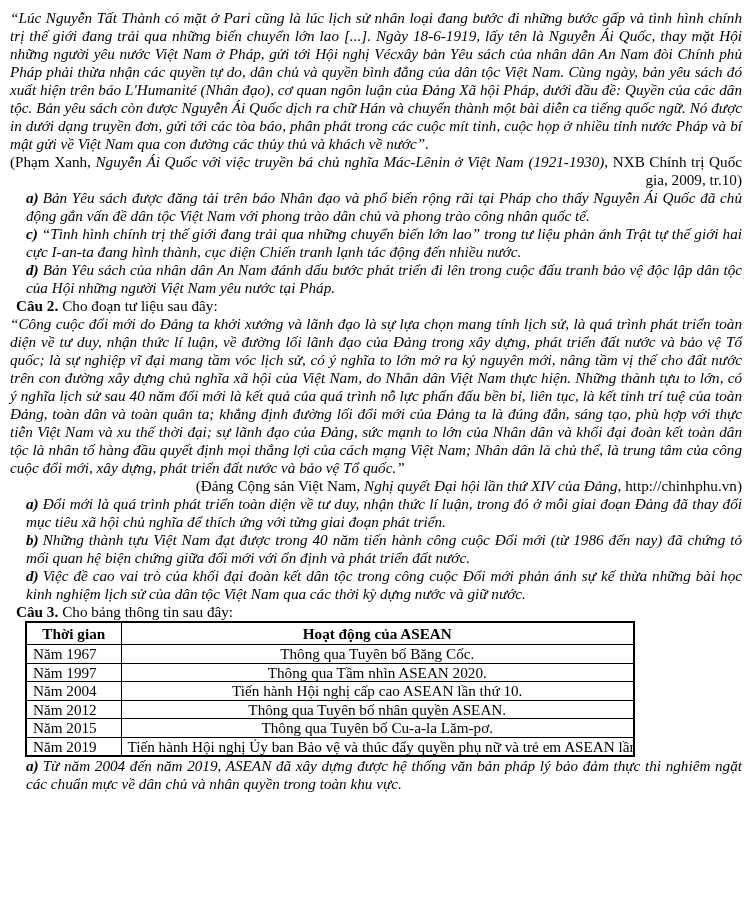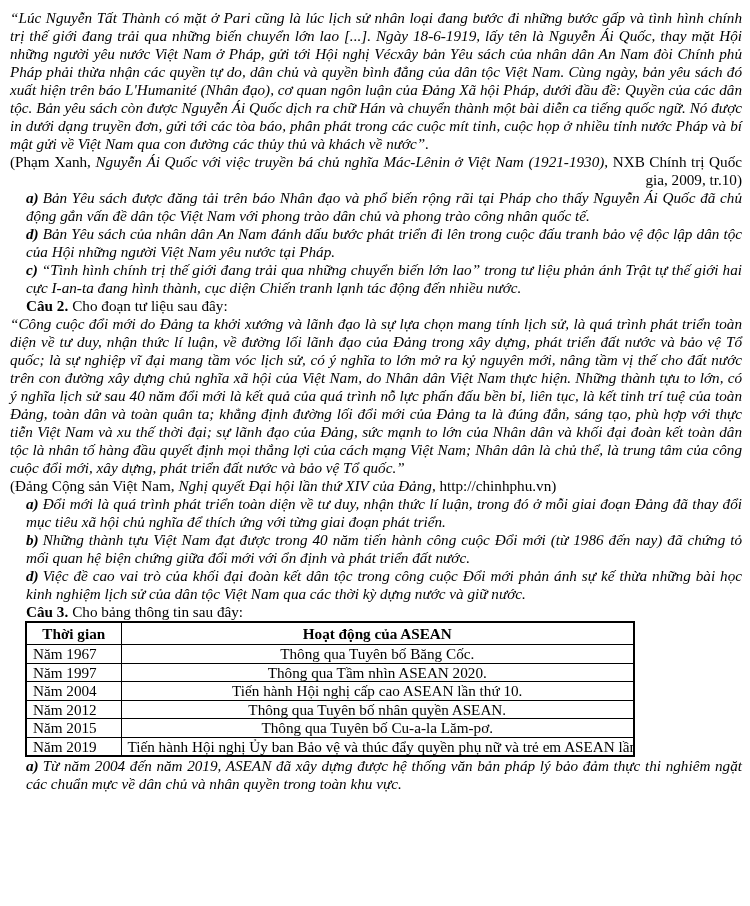--- a/index.html
+++ b/index.html
@@ -15,28 +15,28 @@
   .page { padding: 9px 8px 0 10px; }
   p { margin: 0; }
   .quote {
     font-style: italic;
     text-align: justify;
   }
   .citation-wrap {
     text-align: justify;
     text-align-last: right;
   }
-  .citation-right { }
+  .citation-right { text-align: right; }
   .stmt {
     text-align: justify;
     margin-left: 16px;
     font-style: italic;
   }
   .lbl { font-weight: bold; margin-right: 4px; }
-  .heading { margin-left: 16px; }
+  .heading { margin-left: 6px; }
   .heading .lbl { margin-right: 4px; }
   table.asean {
     border-collapse: collapse;
     margin-left: 15px;
     width: 610px;
     border: 2px solid #000;
     table-layout: fixed;
   }
   table.asean th, table.asean td {
     border: 1px solid #000;
@@ -55,22 +55,22 @@
 </head>
 <body>
 
 <div class="page">
 
   <p class="quote">“Lúc Nguyễn Tất Thành có mặt ở Pari cũng là lúc lịch sử nhân loại đang bước đi những bước gấp và tình hình chính trị thế giới đang trải qua những biến chuyển lớn lao [...]. Ngày 18-6-1919, lấy tên là Nguyễn Ái Quốc, thay mặt Hội những người yêu nước Việt Nam ở Pháp, gửi tới Hội nghị Vécxây bản Yêu sách của nhân dân An Nam đòi Chính phủ Pháp phải thừa nhận các quyền tự do, dân chủ và quyền bình đẳng của dân tộc Việt Nam. Cùng ngày, bản yêu sách đó xuất hiện trên báo L'Humanité (Nhân đạo), cơ quan ngôn luận của Đảng Xã hội Pháp, dưới đầu đề: Quyền của các dân tộc. Bản yêu sách còn được Nguyễn Ái Quốc dịch ra chữ Hán và chuyển thành một bài diễn ca tiếng quốc ngữ. Nó được in dưới dạng truyền đơn, gửi tới các tòa báo, phân phát trong các cuộc mít tinh, cuộc họp ở nhiều tỉnh nước Pháp và bí mật gửi về Việt Nam qua con đường các thủy thủ và khách về nước”.</p>
 
   <p class="citation-wrap"><span>(Phạm Xanh, </span><i>Nguyễn Ái Quốc với việc truyền bá chủ nghĩa Mác-Lênin ở Việt Nam (1921-1930)</i><span>, NXB Chính trị Quốc gia, 2009, tr.10)</span></p>
 
   <p class="stmt"><span class="lbl">a)</span><span>Bản Yêu sách được đăng tải trên báo Nhân đạo và phổ biến rộng rãi tại Pháp cho thấy Nguyễn Ái Quốc đã chủ động gắn vấn đề dân tộc Việt Nam với phong trào dân chủ và phong trào công nhân quốc tế.</span></p>
+  <p class="stmt"><span class="lbl">c)</span><span>“Tình hình chính trị thế giới đang trải qua những chuyển biến lớn lao” trong tư liệu phản ánh Trật tự thế giới hai cực I-an-ta đang hình thành, cục diện Chiến tranh lạnh tác động đến nhiều nước.</span></p>
   <p class="stmt"><span class="lbl">d)</span><span>Bản Yêu sách của nhân dân An Nam đánh dấu bước phát triển đi lên trong cuộc đấu tranh bảo vệ độc lập dân tộc của Hội những người Việt Nam yêu nước tại Pháp.</span></p>
-  <p class="stmt"><span class="lbl">c)</span><span>“Tình hình chính trị thế giới đang trải qua những chuyển biến lớn lao” trong tư liệu phản ánh Trật tự thế giới hai cực I-an-ta đang hình thành, cục diện Chiến tranh lạnh tác động đến nhiều nước.</span></p>
 
   <p class="heading"><span class="lbl">Câu 2.</span><span>Cho đoạn tư liệu sau đây:</span></p>
 
   <p class="quote">“Công cuộc đổi mới do Đảng ta khởi xướng và lãnh đạo là sự lựa chọn mang tính lịch sử, là quá trình phát triển toàn diện về tư duy, nhận thức lí luận, về đường lối lãnh đạo của Đảng trong xây dựng, phát triển đất nước và bảo vệ Tổ quốc; là sự nghiệp vĩ đại mang tầm vóc lịch sử, có ý nghĩa to lớn mở ra kỷ nguyên mới, nâng tầm vị thế cho đất nước trên con đường xây dựng chủ nghĩa xã hội của Việt Nam, do Nhân dân Việt Nam thực hiện. Những thành tựu to lớn, có ý nghĩa lịch sử sau 40 năm đổi mới là kết quả của quá trình nỗ lực phấn đấu bền bỉ, liên tục, là kết tinh trí tuệ của toàn Đảng, toàn dân và toàn quân ta; khẳng định đường lối đổi mới của Đảng ta là đúng đắn, sáng tạo, phù hợp với thực tiễn Việt Nam và xu thế thời đại; sự lãnh đạo của Đảng, sức mạnh to lớn của Nhân dân và khối đại đoàn kết toàn dân tộc là nhân tố hàng đầu quyết định mọi thắng lợi của cách mạng Việt Nam; Nhân dân là chủ thể, là trung tâm của công cuộc đổi mới, xây dựng, phát triển đất nước và bảo vệ Tổ quốc.”</p>
 
   <p class="citation-right"><span>(Đảng Cộng sản Việt Nam, </span><i>Nghị quyết Đại hội lần thứ XIV của Đảng</i><span>, http://chinhphu.vn)</span></p>
 
   <p class="stmt"><span class="lbl">a)</span><span>Đổi mới là quá trình phát triển toàn diện về tư duy, nhận thức lí luận, trong đó ở mỗi giai đoạn Đảng đã thay đổi mục tiêu xã hội chủ nghĩa để thích ứng với từng giai đoạn phát triển.</span></p>
   <p class="stmt"><span class="lbl">b)</span><span>Những thành tựu Việt Nam đạt được trong 40 năm tiến hành công cuộc Đổi mới (từ 1986 đến nay) đã chứng tỏ mối quan hệ biện chứng giữa đổi mới với ổn định và phát triển đất nước.</span></p>
   <p class="stmt"><span class="lbl">d)</span><span>Việc đề cao vai trò của khối đại đoàn kết dân tộc trong công cuộc Đổi mới phản ánh sự kế thừa những bài học kinh nghiệm lịch sử của dân tộc Việt Nam qua các thời kỳ dựng nước và giữ nước.</span></p>

